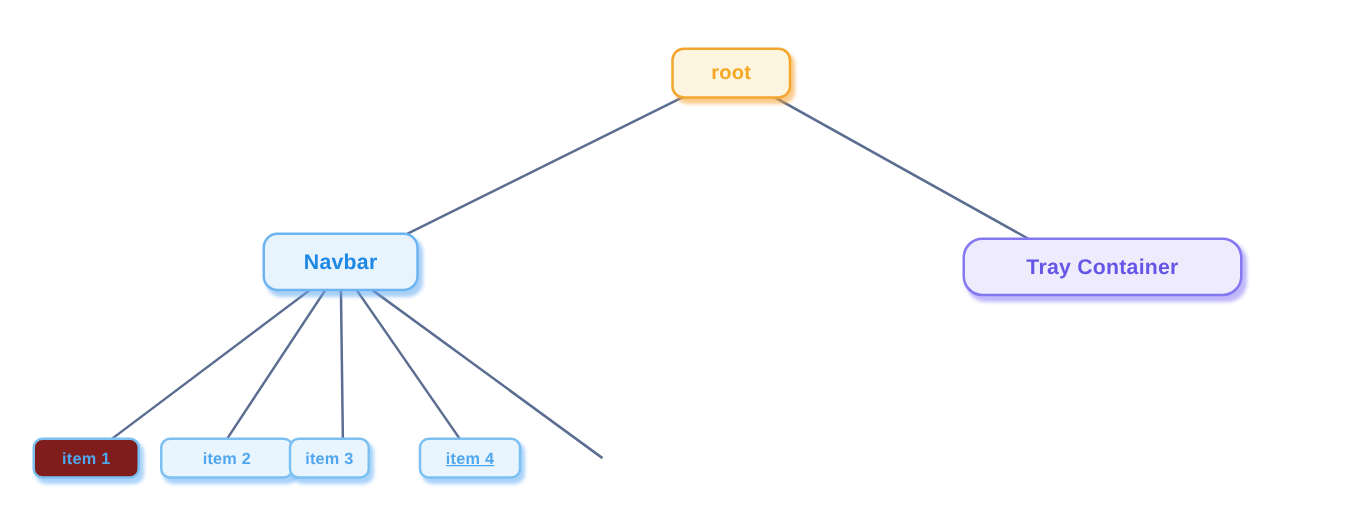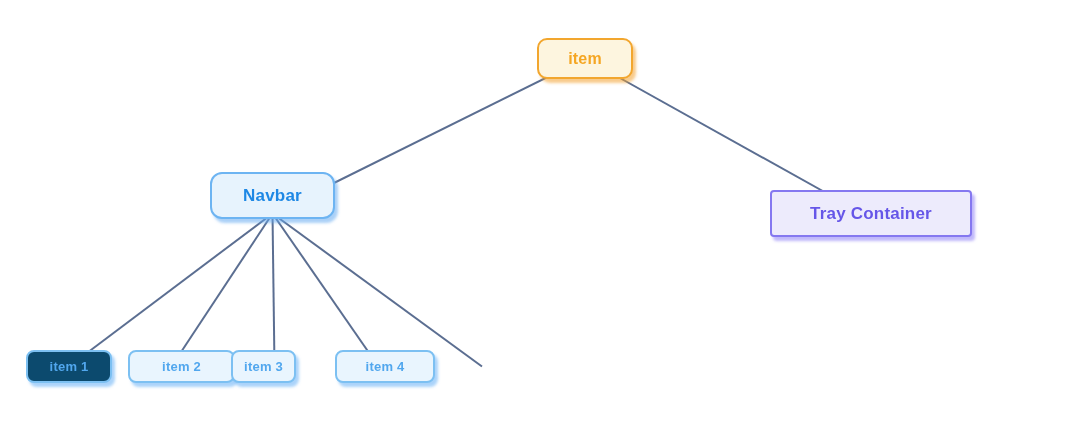--- a/index.html
+++ b/index.html
@@ -30,57 +30,57 @@
     justify-content: center;
     border: 2px solid;
     border-radius: 10px;
     font-weight: 700;
     box-sizing: border-box;
     cursor: pointer;
     white-space: nowrap;
     letter-spacing: 0.2px;
   }
   .node-root    { left: 537px; top: 38px;  width: 96px;  height: 41px; font-size: 16px; }
-  .node-navbar  { left: 210px; top: 172px; width: 125px; height: 47px; font-size: 17px; border-radius: 12px; }
-  .node-tray    { left: 770px; top: 190px; width: 202px; height: 47px; font-size: 17px; border-radius: 4px; }
+  .node-navbar  { left: 210px; top: 186px; width: 125px; height: 47px; font-size: 17px; border-radius: 12px; }
+  .node-tray    { left: 770px; top: 190px; width: 224px; height: 47px; font-size: 17px; border-radius: 16px; }
   .node-sm      { top: 350px; height: 33px; font-size: 13px; border-radius: 8px; }
   .node-item1   { left: 26px;  width: 86px; }
   .node-item2   { left: 128px; width: 107px; }
   .node-item3   { left: 231px; width: 65px; }
-  .node-item4   { left: 335px; width: 100px; }
+  .node-item4   { left: 335px; width: 82px; text-decoration: underline; }
   .node-item5   { left: 438px; width: 88px; }
 </style>
 </head>
 <body>
 
 <div class="canvas">
 
   <svg class="edges-svg" viewBox="0 0 1092 424">
     <line x1="585" y1="58.5" x2="272.5" y2="213.5" stroke="#5b6e91" stroke-width="2"></line>
     <line x1="585" y1="58.5" x2="863" y2="213.5" stroke="#5b6e91" stroke-width="2"></line>
     <line x1="272.5" y1="213.5" x2="69" y2="366.5" stroke="#5b6e91" stroke-width="2"></line>
     <line x1="272.5" y1="213.5" x2="171.5" y2="366.5" stroke="#5b6e91" stroke-width="2"></line>
     <line x1="272.5" y1="213.5" x2="274.5" y2="366.5" stroke="#5b6e91" stroke-width="2"></line>
     <line x1="272.5" y1="213.5" x2="378.5" y2="366.5" stroke="#5b6e91" stroke-width="2"></line>
     <line x1="272.5" y1="213.5" x2="482" y2="366.5" stroke="#5b6e91" stroke-width="2"></line>
   </svg>
 
   <div class="node node-root" style="background: rgb(253, 245, 223); border-color: rgb(242, 166, 46); color: rgb(245, 166, 35); box-shadow: rgba(242, 160, 45, 0.55) 3px 4px 3px;">
-    <span>item</span>
+    <span>root</span>
   </div>
 
   <div class="node node-navbar" style="background: rgb(231, 243, 253); border-color: rgb(109, 180, 242); color: rgb(30, 136, 229); box-shadow: rgba(100, 170, 240, 0.55) 3px 4px 3px;">
     <span>Navbar</span>
   </div>
 
   <div class="node node-tray" style="background: rgb(237, 235, 252); border-color: rgb(133, 120, 240); color: rgb(102, 86, 232); box-shadow: rgba(140, 125, 245, 0.55) 3px 4px 3px;">
     <span>Tray Container</span>
   </div>
 
-  <div class="node node-sm node-item1" style="background: #0c4a6e; border-color: rgb(124, 192, 242); color: rgb(81, 167, 238); box-shadow: rgba(100, 175, 245, 0.55) 3px 4px 3px;">
+  <div class="node node-sm node-item1" style="background: #7f1d1d; border-color: rgb(124, 192, 242); color: rgb(81, 167, 238); box-shadow: rgba(100, 175, 245, 0.55) 3px 4px 3px;">
     <span>item 1</span>
   </div>
 
   <div class="node node-sm node-item2" style="background: rgb(233, 245, 254); border-color: rgb(124, 192, 242); color: rgb(81, 167, 238); box-shadow: rgba(100, 175, 245, 0.55) 3px 4px 3px;">
     <span>item 2</span>
   </div>
 
   <div class="node node-sm node-item3" style="background: rgb(233, 245, 254); border-color: rgb(124, 192, 242); color: rgb(81, 167, 238); box-shadow: rgba(100, 175, 245, 0.55) 3px 4px 3px;">
     <span>item 3</span>
   </div>

